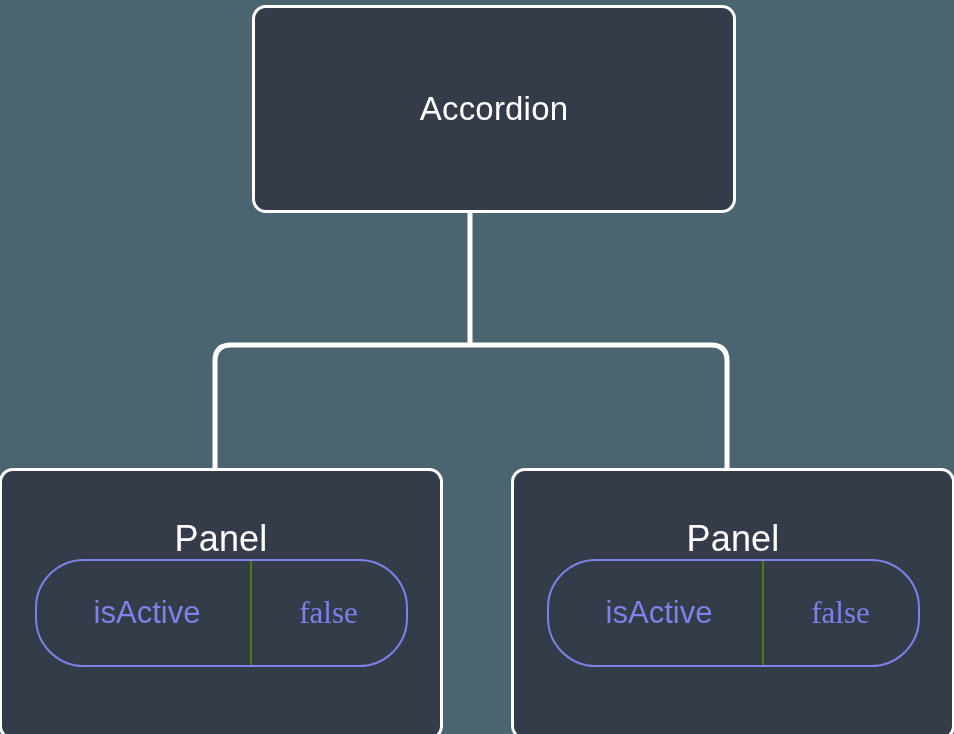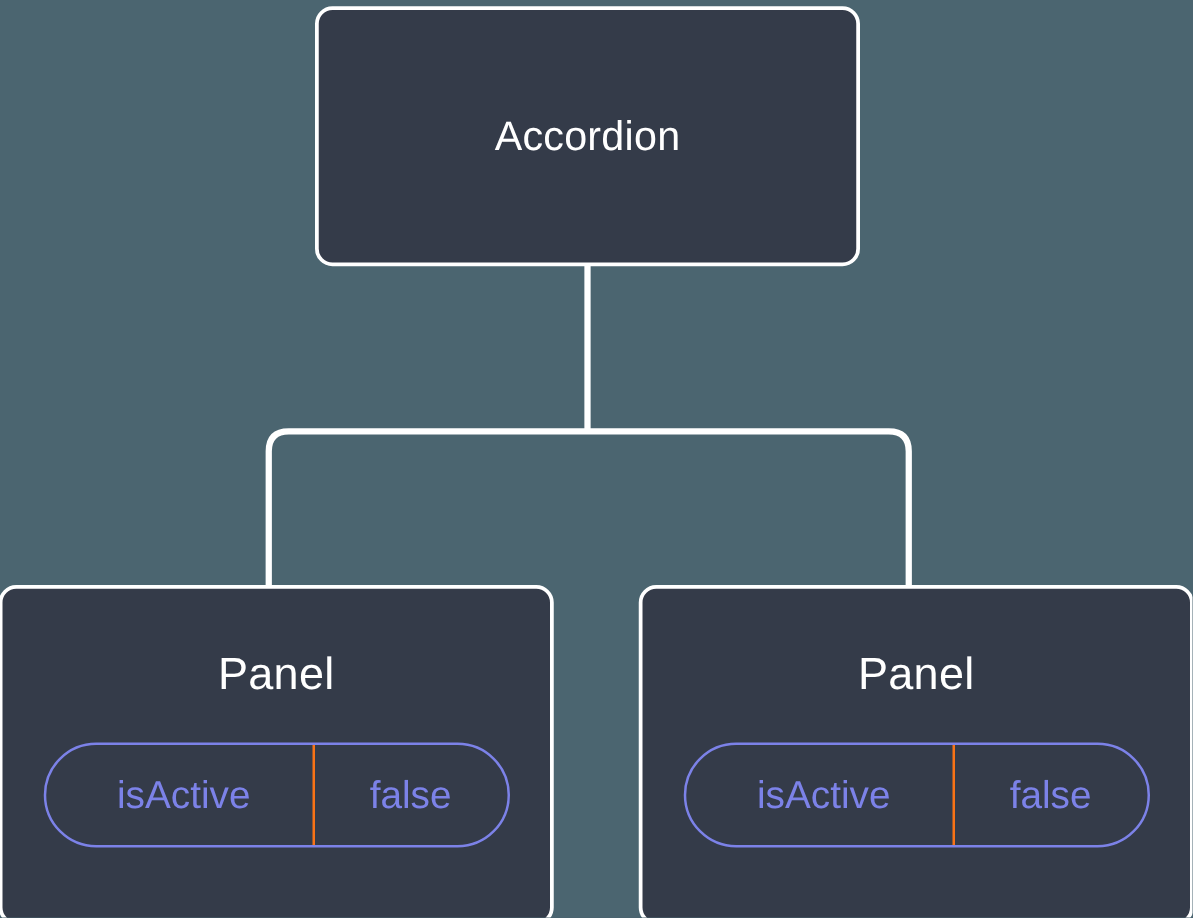--- a/index.html
+++ b/index.html
@@ -39,21 +39,21 @@
     border-radius: 14px;
     box-sizing: border-box;
     display: flex;
     flex-direction: column;
     align-items: center;
   }
 
   .node-root {
     left: 252px;
     top: 5px;
-    width: 436px;
+    width: 484px;
     height: 208px;
     justify-content: center;
   }
 
   .node-title {
     color: #ffffff;
     font-size: 33px;
     font-weight: 400;
     letter-spacing: 0.2px;
     line-height: 1.1;
@@ -67,22 +67,21 @@
   }
   .node-panel-left  { left: -1px;  top: 468px; }
   .node-panel-right { left: 511px; top: 468px; }
 
   .node-panel .node-title {
     font-size: 36px;
   }
 
   
   .prop-pill {
-    margin-top: 35px;
-    height: 84px;
+    height: 108px;
     border: 2px solid #7c82e8;
     border-radius: 49px;
     box-sizing: border-box;
     display: flex;
     align-items: stretch;
     background: transparent;
   }
   .prop-key, .prop-val {
     display: flex;
     align-items: center;
@@ -92,21 +91,22 @@
     line-height: 1;
     white-space: nowrap;
     box-sizing: border-box;
   }
   .prop-key {
     width: 213px;
     padding-left: 8px;
   }
   .prop-val {
     width: 156px;
-    border-left: 2px solid #f97316;
+    border-left: 2px solid #4d7c0f;
+    font-family: Liberation Serif, serif;
   }
 </style>
 </head>
 <body>
 
 <div id="canvas">
 
   <svg id="edges" viewBox="0 0 954 734">
 
     <path d="M 470 210 L 470 345" fill="none" stroke="#ffffff" stroke-width="5" stroke-linecap="butt"></path>

